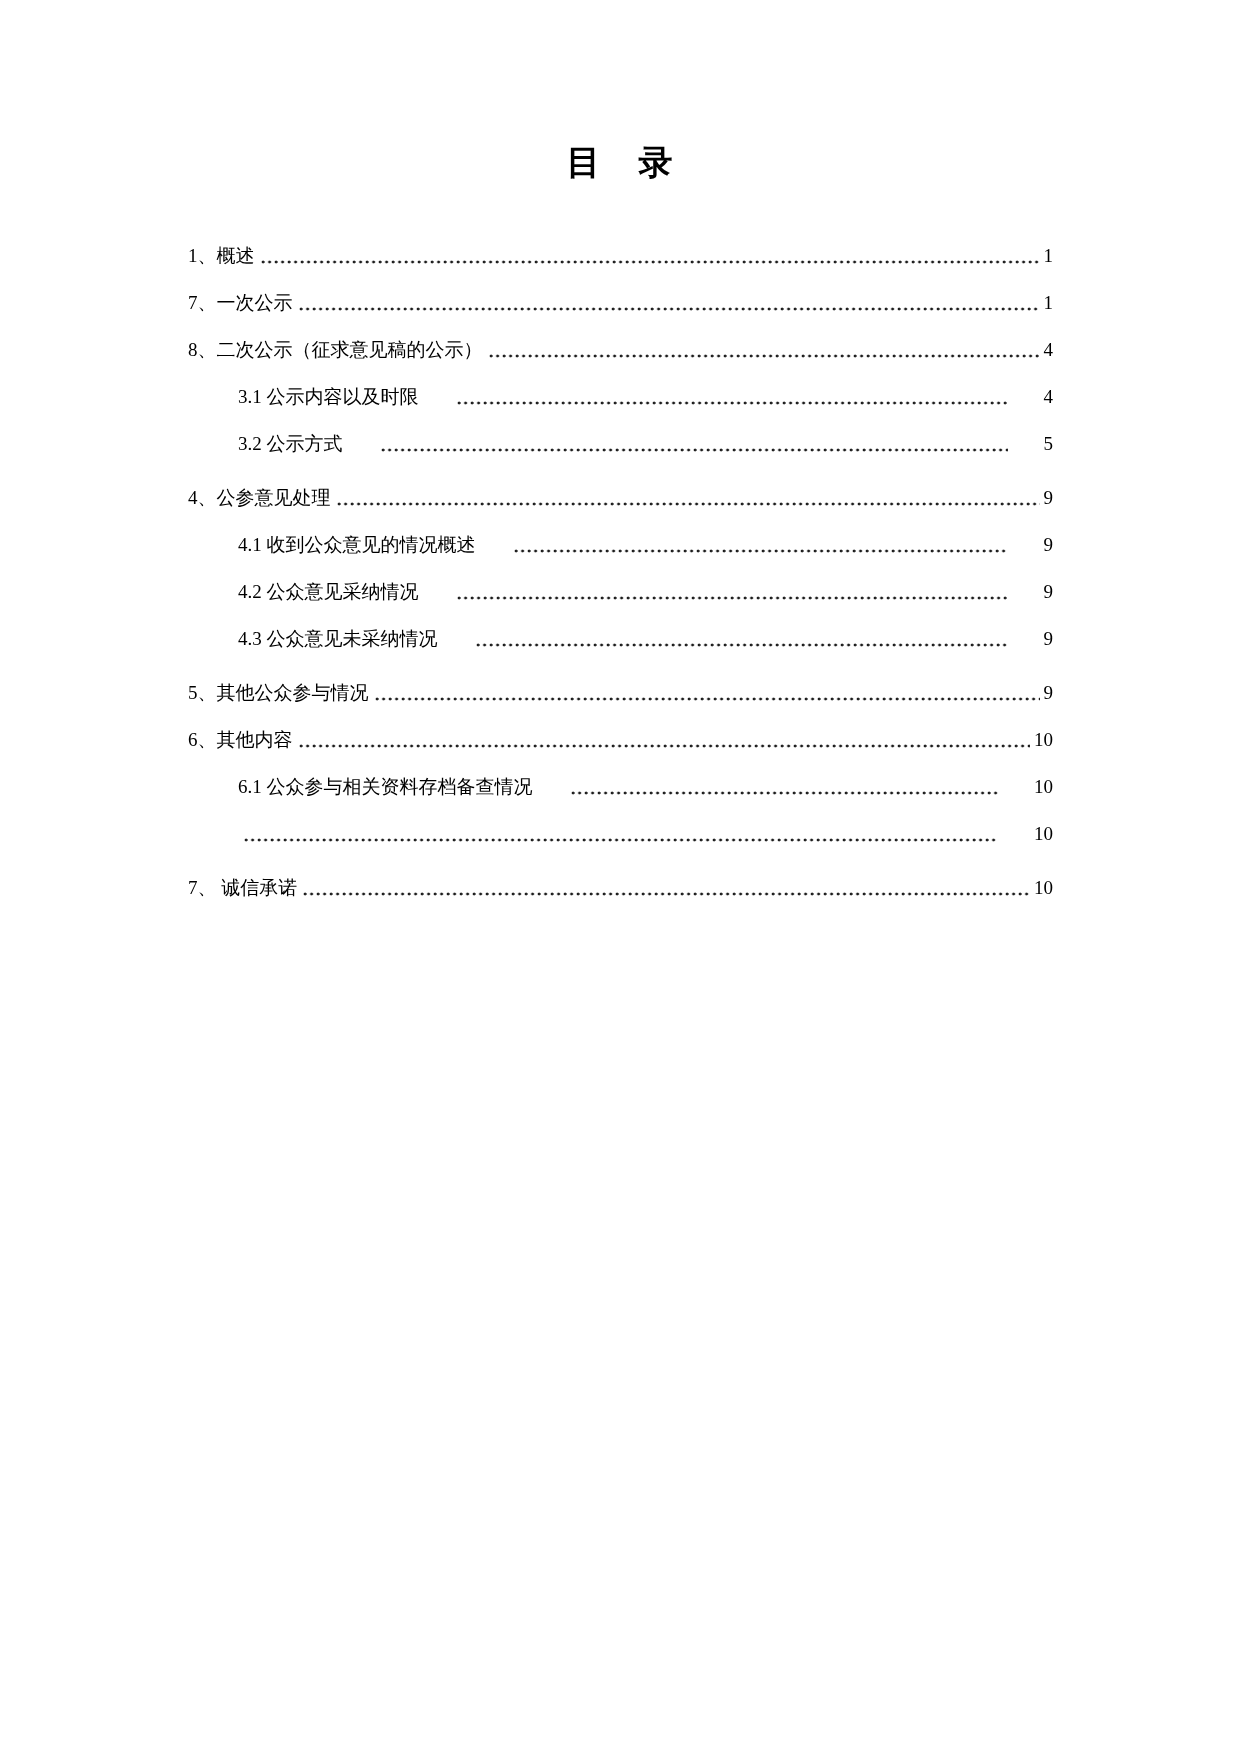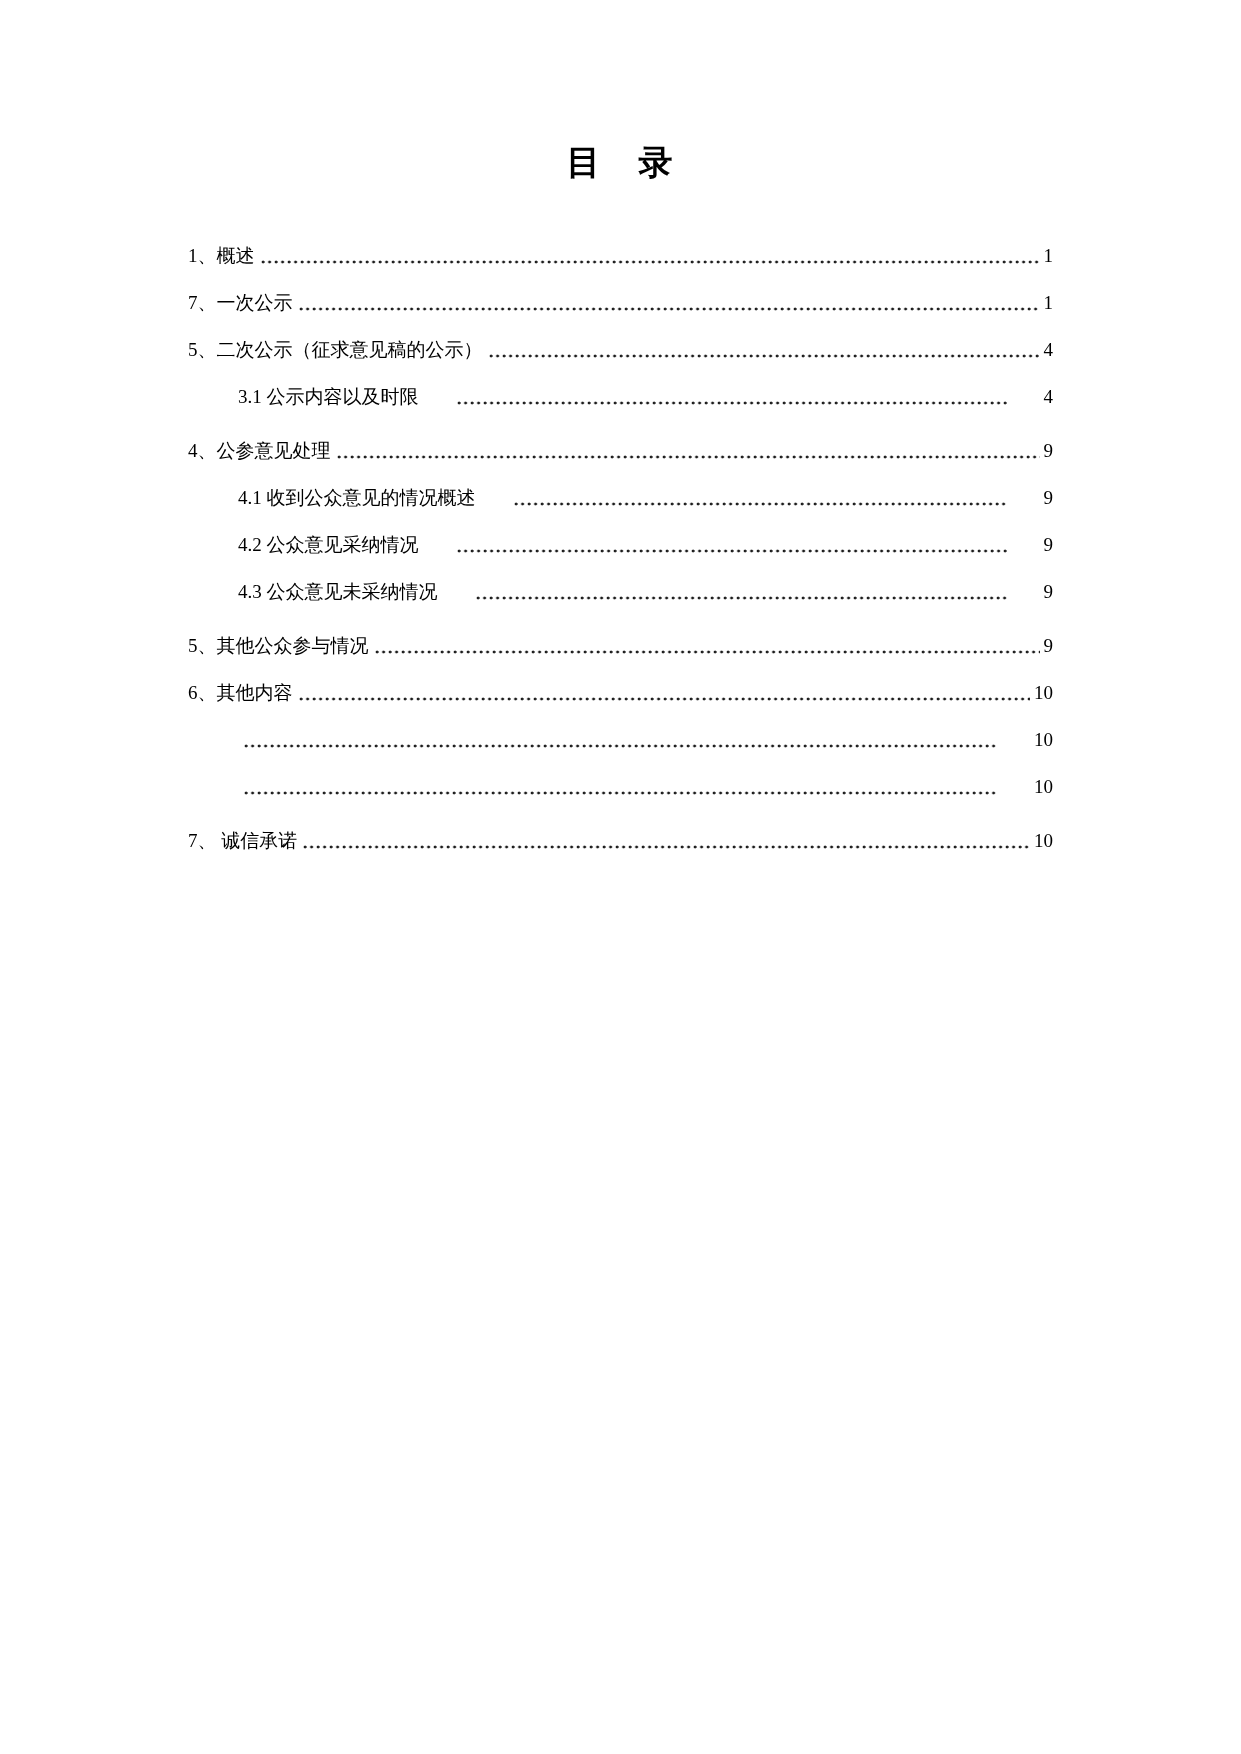--- a/index.html
+++ b/index.html
@@ -87,31 +87,36 @@
         <span class="toc-page">1</span>
       </div>
 
       <div class="toc-row">
         <span class="toc-label">7、一次公示</span>
         <span class="toc-dots"></span>
         <span class="toc-page">1</span>
       </div>
 
       <div class="toc-row">
-        <span class="toc-label">5、二次公示（征求意见稿的公示）</span>
+        <span class="toc-label">8、二次公示（征求意见稿的公示）</span>
         <span class="toc-dots"></span>
         <span class="toc-page">4</span>
       </div>
 
       <div class="toc-row sub">
         <span class="toc-label">3.1 公示内容以及时限</span>
         <span class="toc-dots"></span>
         <span class="toc-page">4</span>
       </div>
 
+      <div class="toc-row sub">
+        <span class="toc-label">3.2 公示方式</span>
+        <span class="toc-dots"></span>
+        <span class="toc-page">5</span>
+      </div>
 
       <div class="toc-row gap">
         <span class="toc-label">4、公参意见处理</span>
         <span class="toc-dots"></span>
         <span class="toc-page">9</span>
       </div>
 
       <div class="toc-row sub">
         <span class="toc-label">4.1 收到公众意见的情况概述</span>
         <span class="toc-dots"></span>
@@ -136,20 +141,21 @@
         <span class="toc-page">9</span>
       </div>
 
       <div class="toc-row">
         <span class="toc-label">6、其他内容</span>
         <span class="toc-dots"></span>
         <span class="toc-page">10</span>
       </div>
 
       <div class="toc-row sub">
+        <span class="toc-label">6.1 公众参与相关资料存档备查情况</span>
         <span class="toc-dots"></span>
         <span class="toc-page">10</span>
       </div>
 
       <div class="toc-row sub">
         <span class="toc-dots"></span>
         <span class="toc-page">10</span>
       </div>
 
       <div class="toc-row gap">

